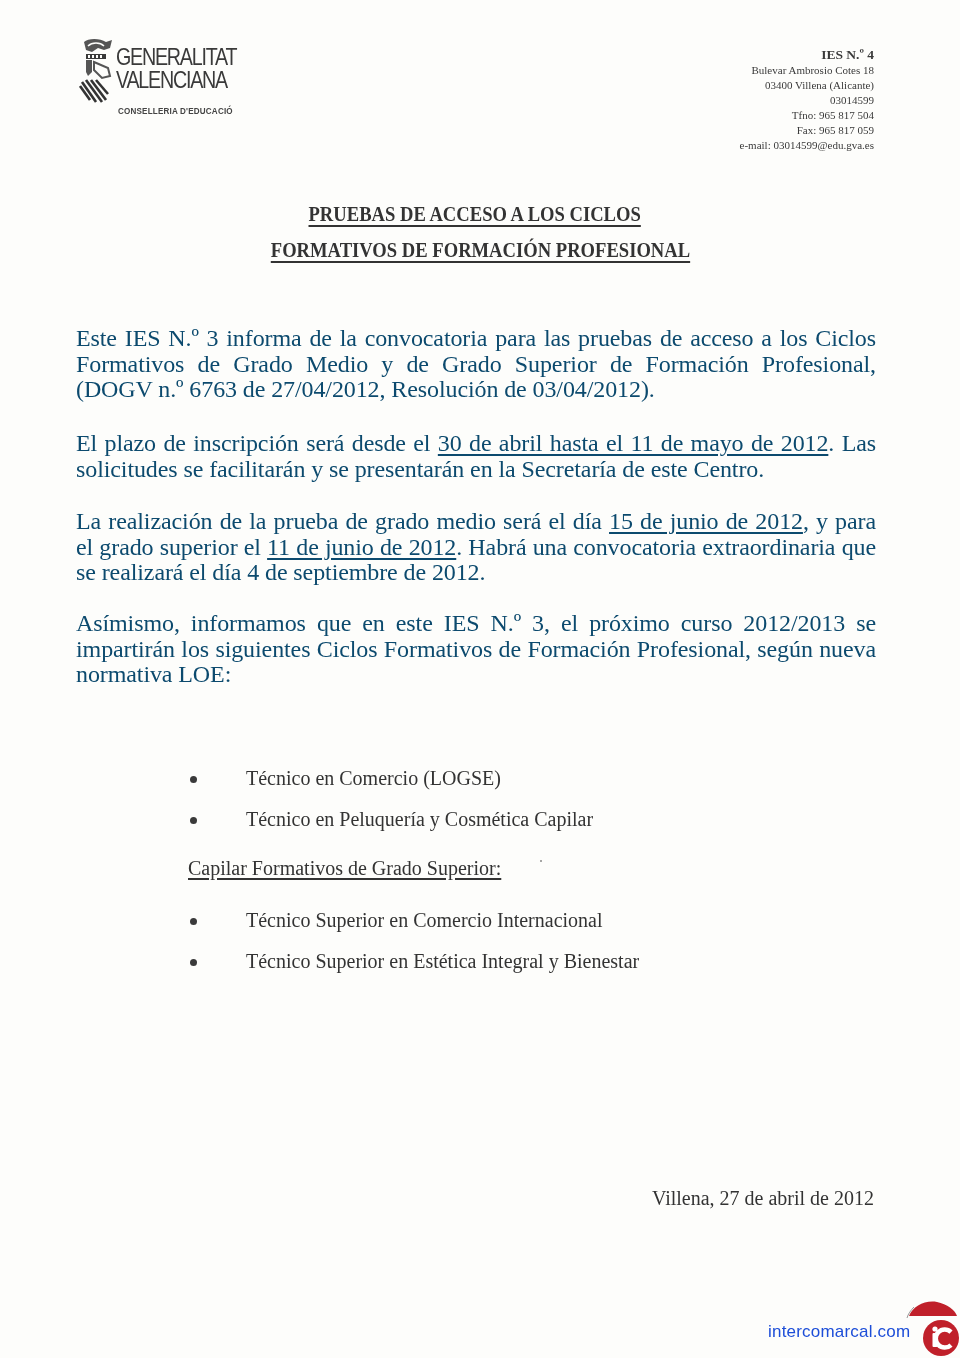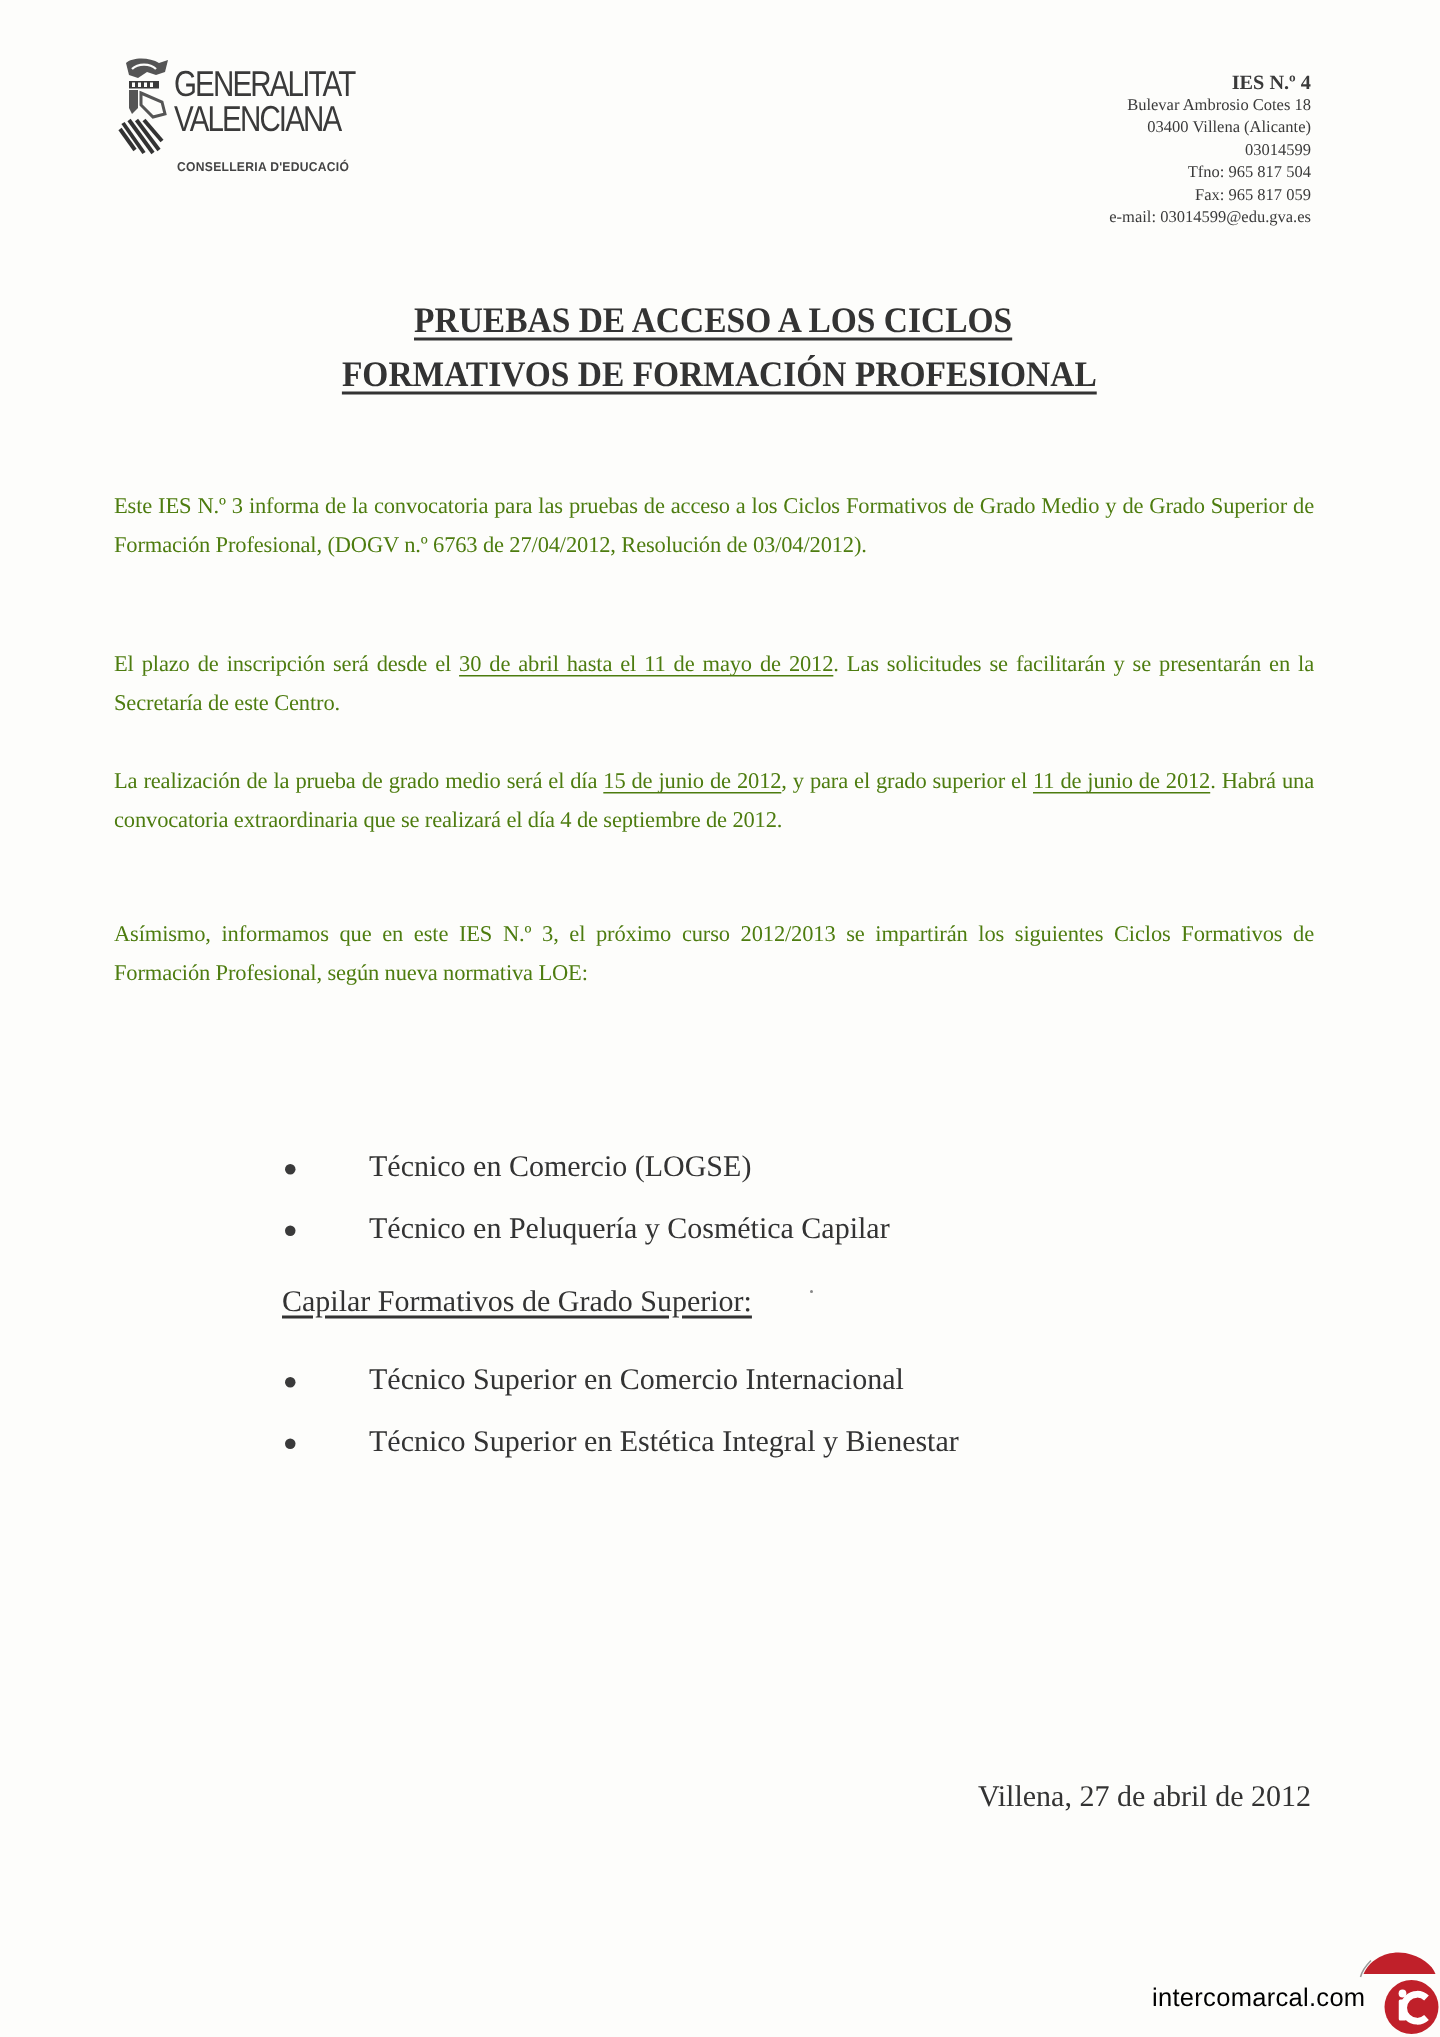--- a/index.html
+++ b/index.html
@@ -13,26 +13,26 @@
     .logo-shield { position: absolute; left: 0; top: 0; width: 40px; height: 72px; }
     .logo-text { position: absolute; left: 38px; top: 7px; font-family: "Liberation Sans", "DejaVu Sans", sans-serif; font-stretch: condensed; color: #3a3a3a; }
     .logo-line { font-size: 24px; line-height: 23px; letter-spacing: -1.5px; transform: scaleX(0.82); transform-origin: left; font-weight: 400; }
     .logo-sub { position: absolute; left: 40px; top: 68px; font-family: "Liberation Sans", "DejaVu Sans", sans-serif; font-size: 8.5px; font-weight: 700; color: #444; letter-spacing: 0.2px; transform: scaleX(0.95); transform-origin: left; }
 
     
     .address { position: absolute; right: 86px; top: 46px; text-align: right; font-size: 11px; line-height: 15px; color: #3a3a3a; }
     .address .inst { font-size: 13.5px; font-weight: 700; line-height: 17px; margin-bottom: 0px; }
 
     
-    .title { position: absolute; left: 0; width: 960px; top: 196px; text-align: center; font-weight: 700; font-size: 24px; line-height: 36px; color: #333; }
+    .title { position: absolute; left: 0; width: 960px; top: 196px; text-align: center; font-weight: 700; font-size: 20px; line-height: 36px; color: #333; }
     .title span { text-decoration: underline; text-decoration-thickness: 2px; text-underline-offset: 4px; display: inline-block; transform: scaleX(0.93); }
     .title .t1 { margin-left: -10px; }
 
     
-    .para { position: absolute; left: 76px; width: 800px; font-size: 15px; line-height: 25.5px; text-align: justify; color: #4d7c0f; letter-spacing: -0.1px; }
+    .para { position: absolute; left: 76px; width: 800px; font-size: 24px; line-height: 25.5px; text-align: justify; color: #0c4a6e; letter-spacing: -0.1px; }
     .u { text-decoration: underline; text-underline-offset: 3px; }
 
     .p1 { top: 326px; }
     .p2 { top: 431px; }
     .p3 { top: 509px; }
     .p4 { top: 611px; }
     .p5 { top: 1066px; }
 
     .subhead { position: absolute; left: 188px; font-size: 20px; line-height: 26px; text-decoration: underline; text-underline-offset: 3px; color: #333; }
     .sh1 { top: 713px; }
@@ -44,21 +44,21 @@
     .b1 { top: 765px; }
     .b2 { top: 806px; }
     .b3 { top: 907px; }
     .b4 { top: 948px; }
 
     .stray-dot { position: absolute; left: 540px; top: 860px; width: 2px; height: 2px; background: #888; border-radius: 50%; }
 
     .signoff { position: absolute; right: 86px; top: 1185px; font-size: 20px; line-height: 26px; color: #333; }
 
     
-    .watermark { position: absolute; left: 768px; top: 1322px; font-family: "Liberation Sans", "DejaVu Sans", sans-serif; font-size: 17px; color: #000000; letter-spacing: 0.2px; }
+    .watermark { position: absolute; left: 768px; top: 1322px; font-family: "Liberation Sans", "DejaVu Sans", sans-serif; font-size: 17px; color: #1d4ed8; letter-spacing: 0.2px; }
     .wm-logo { position: absolute; left: 905px; top: 1296px; width: 55px; height: 62px; }
   </style>
 </head>
 <body>
 
 <div class="page">
 
   <div class="logo">
     <svg class="logo-shield" viewBox="0 0 40 72">
 

